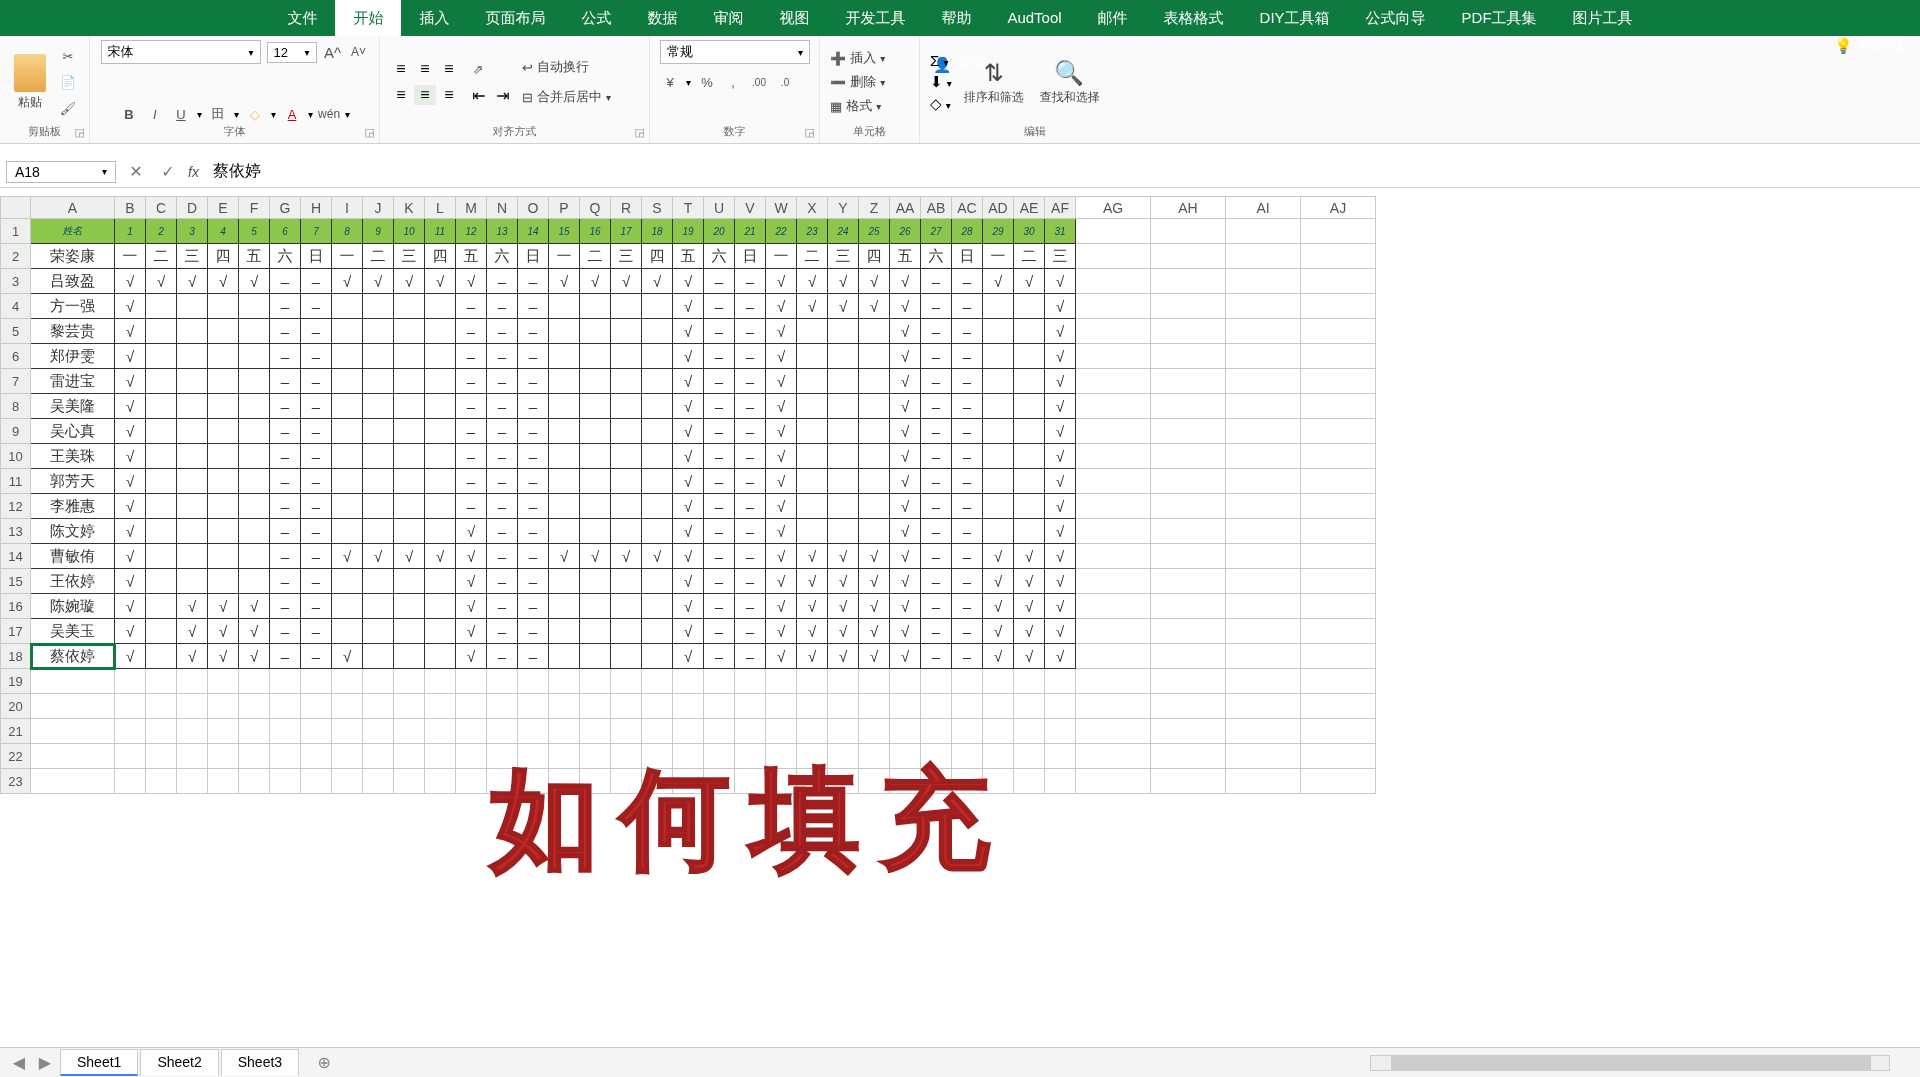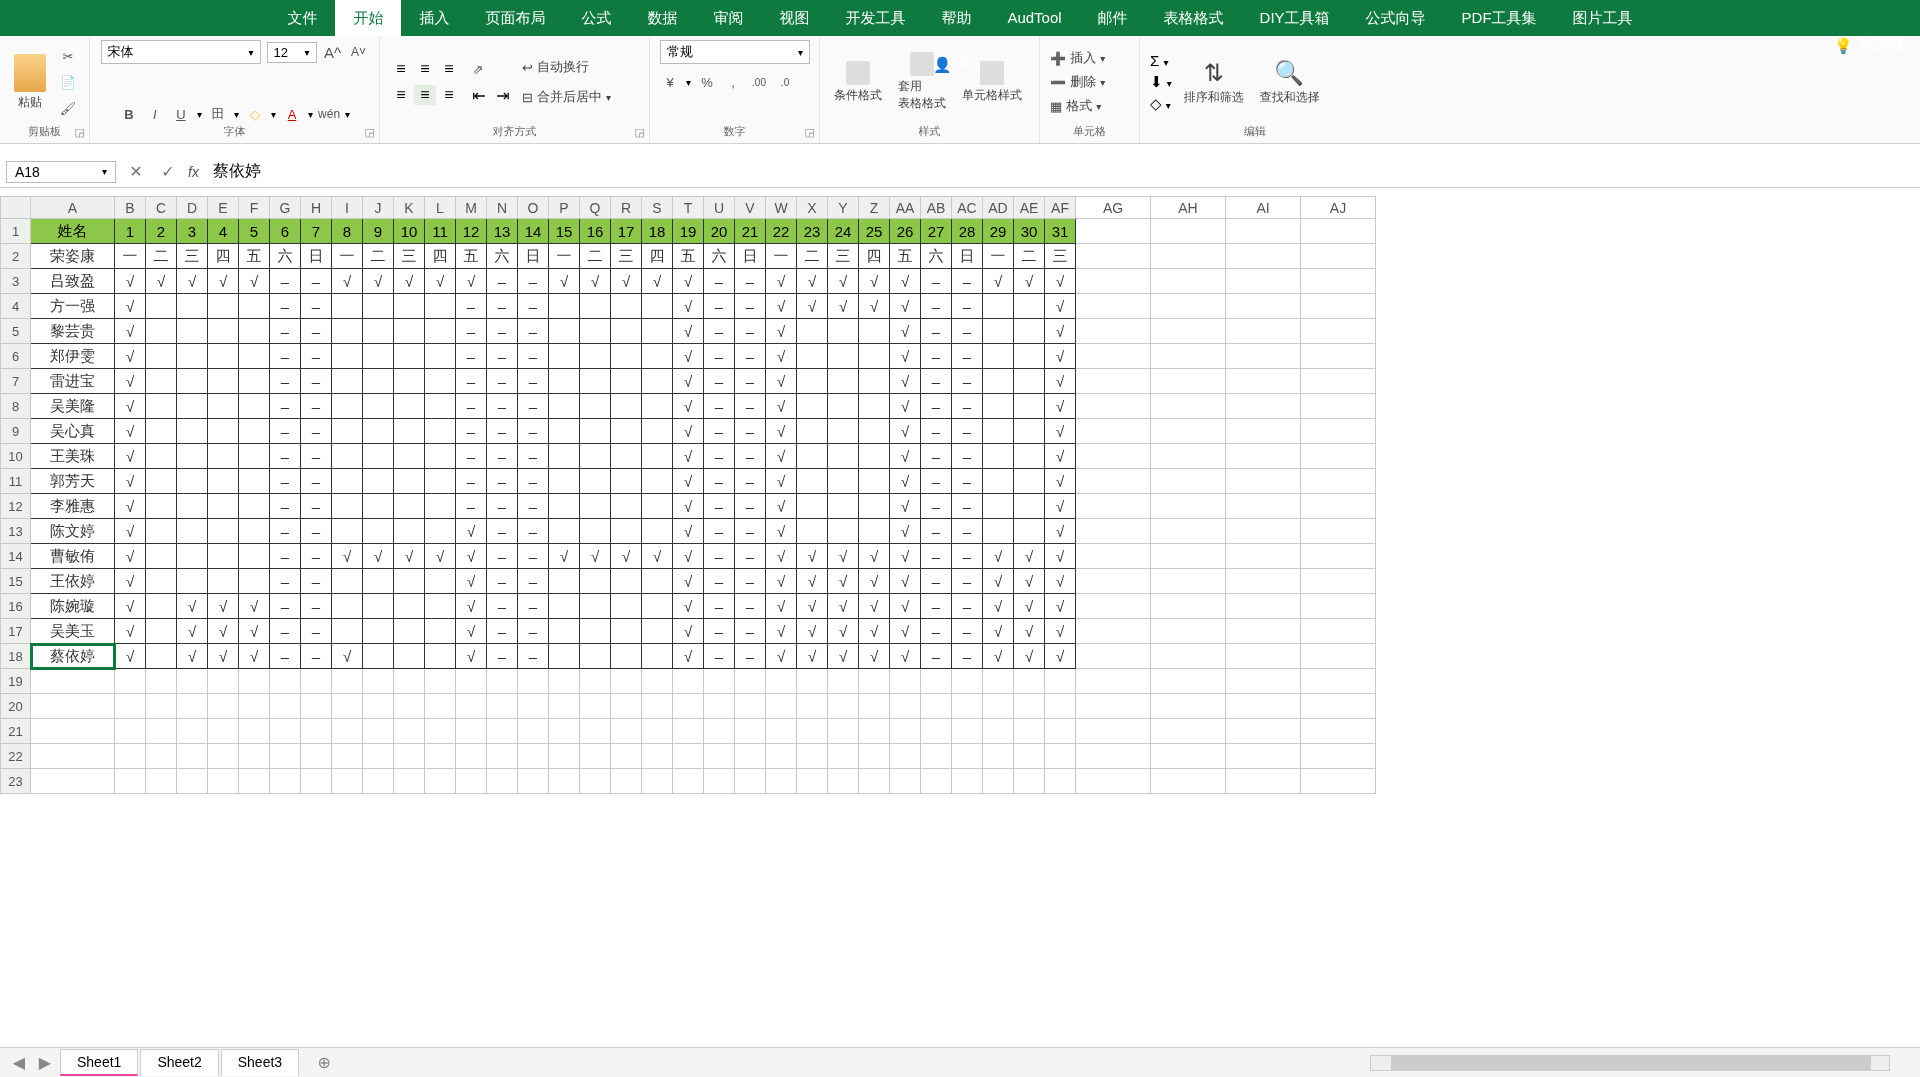--- a/index.html
+++ b/index.html
@@ -39,36 +39,36 @@
 .fxlabel { font-style: italic; font-size: 14px; color: #555; }
 .finput { flex: 1; border: none; outline: none; font-size: 16px; padding: 2px 6px; }
 
 
 .grid-wrap { position: relative; }
 .grid { border-collapse: collapse; font-size: 15px; }
 .grid th, .grid td { border: 1px solid #c8c8c8; text-align: center; padding: 0; height: 25px; font-weight: normal; color: #333; }
 .grid .rowhdr { background: #eef0ee; width: 30px; font-size: 13px; color: #555; }
 .grid .colhdr { background: #eef0ee; height: 22px; font-size: 14px; color: #555; }
 .grid .corner { background: #eef0ee; width: 30px; }
-.grid .greencell { background: #8cc64a; color: #000000; font-size: 15px; }
+.grid .greencell { background: #8cc64a; color: #0c4a6e; font-size: 10px; font-style: italic; }
 .grid .namecol { width: 84px; }
 .grid .daycol { width: 31px; }
 .grid .extracol { width: 75px; background: #fff; }
 .grid td.data { border: 1px solid #333; }
 .grid .selcell { outline: 3px solid #0f7a3f; outline-offset: -2px; }
 
 
 .ov1 { position: absolute; top: 380px; left: 450px; font-size: 110px; font-weight: 900; color: #d88a2a; letter-spacing: 20px; -webkit-text-stroke: 2px #b8701f; }
 .ov2 { position: absolute; top: 550px; left: 490px; font-size: 110px; font-weight: 900; color: #c02828; letter-spacing: 20px; -webkit-text-stroke: 2px #9f1f1f; }
 
 
 .sheettabs { position: absolute; bottom: 0; left: 0; right: 0; height: 30px; background: #f4f4f4; border-top: 1px solid #ccc; display: flex; align-items: center; padding: 0 8px; gap: 4px; }
 .navarr { width: 22px; text-align: center; color: #888; cursor: pointer; }
 .sheettab { padding: 4px 16px; background: #fff; border: 1px solid #ccc; border-bottom: none; font-size: 14px; cursor: pointer; }
-.sheettab.active { border-bottom: 2px solid #ec4899; }
+.sheettab.active { border-bottom: 2px solid #3b82f6; }
 .addsheet { width: 26px; height: 26px; border-radius: 50%; display: flex; align-items: center; justify-content: center; color: #888; cursor: pointer; margin-left: 8px; }
 .hscroll { position: absolute; right: 30px; width: 520px; height: 16px; bottom: 6px; background: #eee; border: 1px solid #ccc; }
 .hscroll .thumb { position: absolute; left: 20px; width: 480px; height: 100%; background: #ccc; }
 
 .icobox { display: inline-block; width: 24px; height: 24px; background: #ddd; border-radius: 2px; }
 </style>
 </head>
 <body>
 
 <div class="titlebar">
@@ -187,38 +187,20 @@
         <span class="minibtn">%</span>
         <span class="minibtn">,</span>
         <span class="minibtn" style="font-size:10px">.00</span>
         <span class="minibtn" style="font-size:10px">.0</span>
       </div>
     </div>
     <div class="rgroup-label">数字</div>
     <span class="launcher">◲</span>
   </div>
 
-  <div class="rgroup" style="width:220px">
-    <div class="rgroup-body">
-      <div class="btn-big">
-          <span class="icobox"></span>
-          <span>条件格式</span>
-        </div>
-      <div class="btn-big">
-          <span class="icobox"></span>
-          <span style="white-space:pre">套用
-表格格式</span>
-        </div>
-      <div class="btn-big">
-          <span class="icobox"></span>
-          <span>单元格样式</span>
-        </div>
-    </div>
-    <div class="rgroup-label">样式</div>
-  </div>
 
   <div class="rgroup" style="width:100px">
     <div class="rgroup-body">
       <div class="cells-stack">
         <div class="stackbtn">➕ <span>插入</span> <span class="dd">▾</span></div>
         <div class="stackbtn">➖ <span>删除</span> <span class="dd">▾</span></div>
         <div class="stackbtn">▦ <span>格式</span> <span class="dd">▾</span></div>
       </div>
     </div>
     <div class="rgroup-label">单元格</div>
@@ -1189,20 +1171,21 @@
           <td class="daycol"></td>
           <td class="daycol"></td>
           <td class="daycol"></td>
           <td class="extracol"></td>
           <td class="extracol"></td>
           <td class="extracol"></td>
           <td class="extracol"></td>
         </tr>
       </tbody>
     </table>
+  <div class="ov2">如何填充</div>
 </div>
 
 <div class="sheettabs">
   <span class="navarr">◀</span>
   <span class="navarr">▶</span>
   <div id="sheets-host" style="display:flex;gap:2px">
       <div class="sheettab active">Sheet1</div>
       <div class="sheettab">Sheet2</div>
       <div class="sheettab">Sheet3</div>
     </div>

